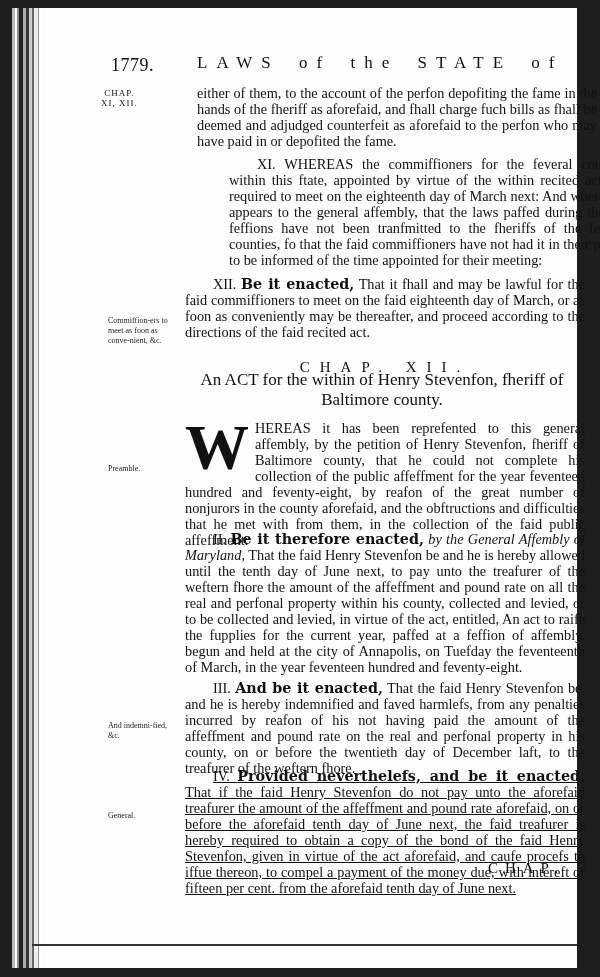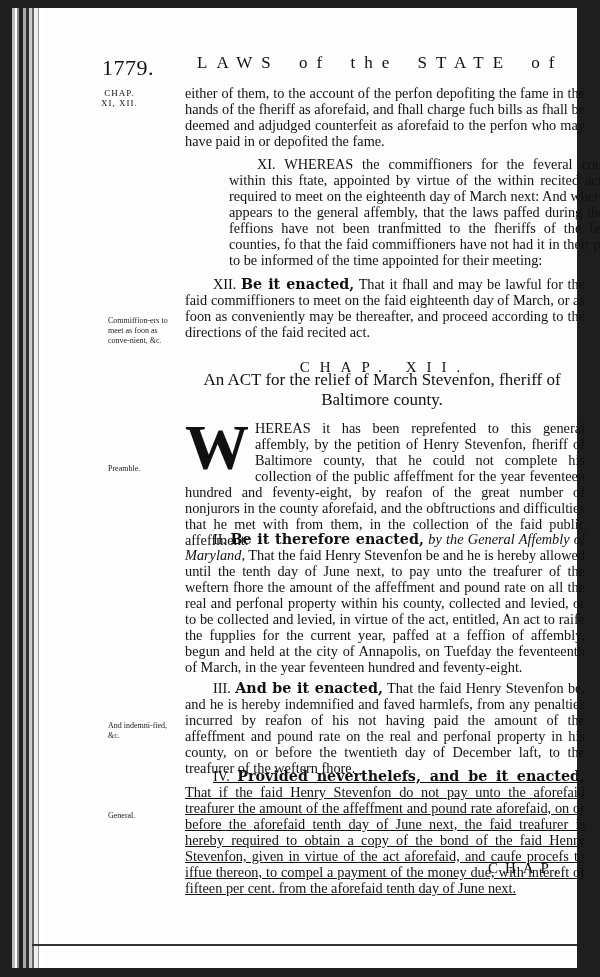--- a/index.html
+++ b/index.html
@@ -20,21 +20,21 @@
     position:absolute; right:0; top:0; width:10px; height:100%;
     background:#1e1e1e;
   }
   .bottom-rule {
     position:absolute; left:20px; right:10px; bottom:22px; height:2px; background:#333;
   }
   .header {
     position:absolute; left:90px; top:45px; width:470px; height:24px;
   }
   .year {
-    position:absolute; left:0; top:2px; font-size:22px; letter-spacing:0.5px;
+    position:absolute; left:9px; top:2px; font-size:18px; letter-spacing:0.5px;
   }
   .running-title {
     position:absolute; left:95px; top:0; font-size:17px; letter-spacing:9px; word-spacing:6px;
   }
   .chap-ref {
     position:absolute; left:89px; top:80px; font-size:9px; line-height:10px; text-align:center; letter-spacing:1px;
   }
   .margin-note {
     position:absolute; left:96px; width:68px; font-size:8px; line-height:10px; color:#222;margin-top:38px;
   }
@@ -70,35 +70,35 @@
   <div class="header">
     <span class="year">1779.</span>
     <span class="running-title">LAWS of the STATE of</span>
   </div>
 
   <div class="chap-ref">
     <div>CHAP.</div>
     <div>XI, XII.</div>
   </div>
 
-  <div class="body-col para" style="top:77px;">
+  <div class="body-col para" style="top:77px;margin-left:12px;">
     <p>either of them, to the account of the perfon depofiting the fame in the hands of the fheriff as aforefaid, and fhall charge fuch bills as fhall be deemed and adjudged counterfeit as aforefaid to the perfon who may have paid in or depofited the fame.</p>
   </div>
 
   <div class="body-col para" style="top:148px;margin-left:44px;">
     <p class="indent">XI. WHEREAS the commiffioners for the feveral counties within this ftate, appointed by virtue of the within recited act, are required to meet on the eighteenth day of March next: And whereas it appears to the general affembly, that the laws paffed during the laft feffions have not been tranfmitted to the fheriffs of the feveral counties, fo that the faid commiffioners have not had it in their power to be informed of the time appointed for their meeting:</p>
   </div>
 
   <div class="margin-note" style="top:270px;">Commiffion-ers to meet as foon as conve-nient, &amp;c.</div>
   <div class="body-col para" style="top:268px;">
     <p class="indent"><span>XII.</span> <span class="bl">Be it enacted,</span> <span>That it fhall and may be lawful for the faid commiffioners to meet on the faid eighteenth day of March, or as foon as conveniently may be thereafter, and proceed according to the directions of the faid recited act.</span></p>
   </div>
 
   <div class="chap-head" style="top:340px;">CHAP. XII.</div>
-  <div class="act-title" style="top:362px;">An ACT for the relief of March Stevenfon, fheriff of Baltimore county.</div>
+  <div class="act-title" style="top:362px;">An ACT for the within of Henry Stevenfon, fheriff of Baltimore county.</div>
 
   <div class="margin-note" style="top:418px;">Preamble.</div>
   <div class="body-col para" style="top:412px;">
     <span class="dropcap">W</span>
     <p>HEREAS it has been reprefented to this general affembly, by the petition of Henry Stevenfon, fheriff of Baltimore county, that he could not complete his collection of the public affeffment for the year feventeen hundred and feventy-eight, by reafon of the great number of nonjurors in the county aforefaid, and the obftructions and difficulties that he met with from them, in the collection of the faid public affeffment:</p>
   </div>
 
   <div class="body-col para" style="top:523px;">
     <p class="indent"><span>II.</span> <span class="bl">Be it therefore enacted,</span> <span class="it">by the General Affembly of Maryland,</span> <span>That the faid Henry Stevenfon be and he is hereby allowed until the tenth day of June next, to pay unto the treafurer of the weftern fhore the amount of the affeffment and pound rate on all the real and perfonal property within his county, collected and levied, or to be collected and levied, in virtue of the act, entitled, An act to raife the fupplies for the current year, paffed at a feffion of affembly, begun and held at the city of Annapolis, on Tuefday the feventeenth of March, in the year feventeen hundred and feventy-eight.</span></p>
   </div>

